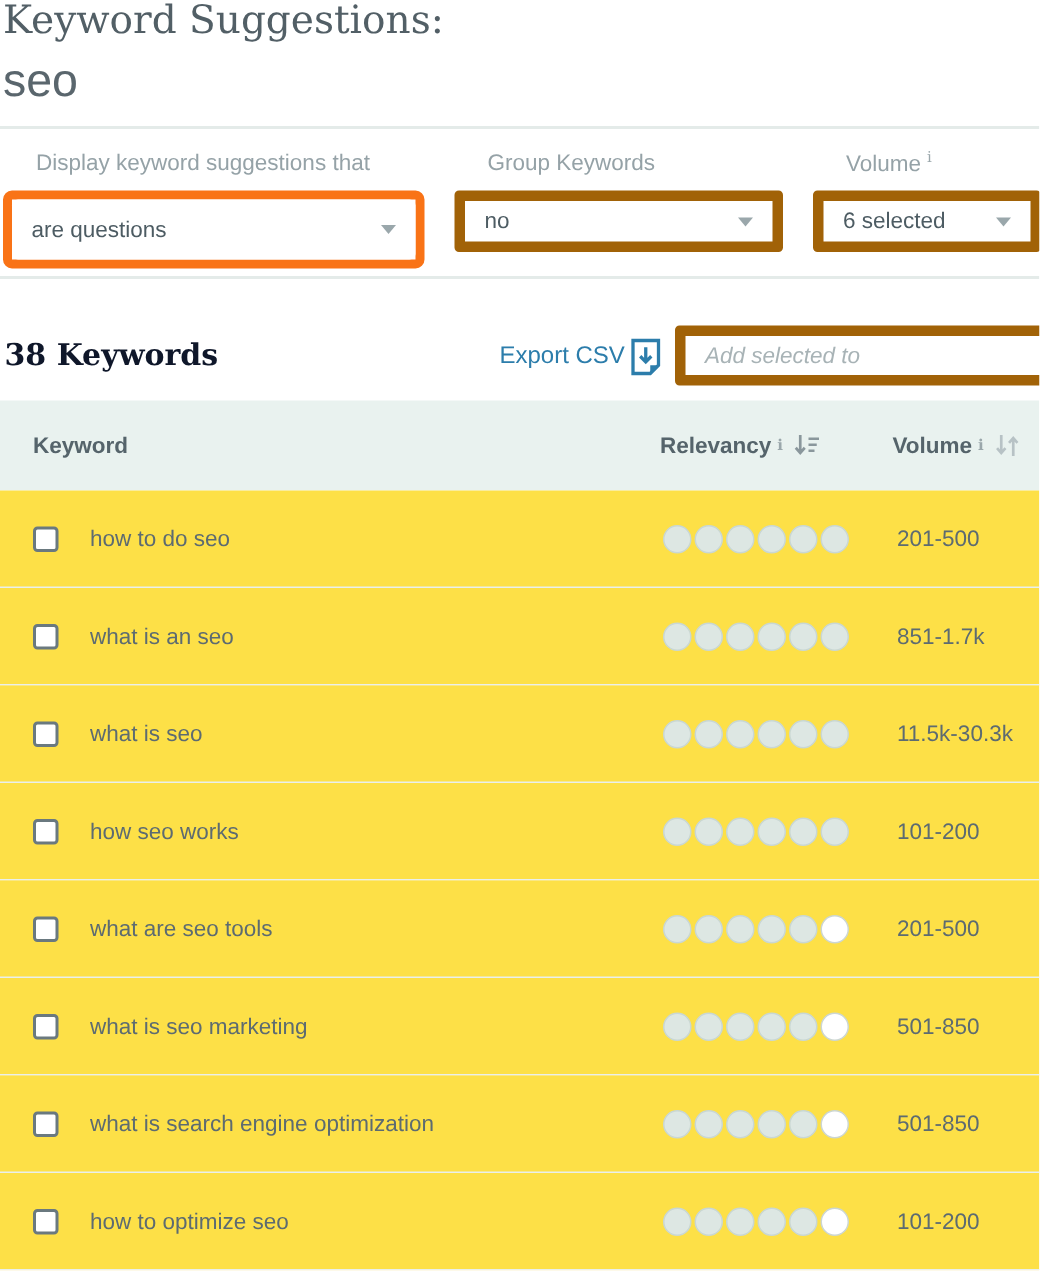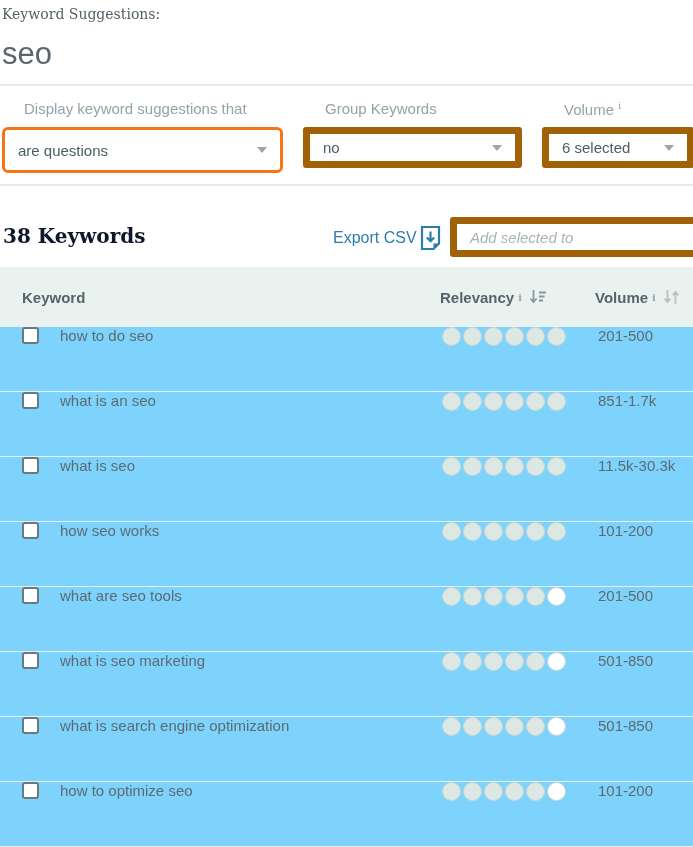--- a/index.html
+++ b/index.html
@@ -9,21 +9,21 @@
     width: 693px;
     height: 847px;
     background: #fff;
     font-family: "Liberation Sans", sans-serif;
     overflow: hidden;
   }
   
   .hero { position: absolute; left: 2px; top: 0; }
   .page-title {
     font-family: "DejaVu Serif", serif;
-    font-size: 14px; font-weight: 500; color: #525f66; line-height: 28px;
+    font-size: 26px; font-weight: 500; color: #525f66; line-height: 28px;
   }
   .query-term {
     font-family: "Liberation Sans", sans-serif;
     font-size: 31px; font-weight: 400; color: #5a666d; margin-top: 9px; line-height: 34px;
   }
   .divider { position: absolute; left: 0; width: 693px; height: 2px; background: #e4ebe9; }
   .divider-1 { top: 84px; }
   .divider-2 { top: 184px; }
 
   
@@ -31,21 +31,21 @@
   .fg-1 { left: 2px;   width: 281px; }
   .fg-2 { left: 303px; width: 219px; }
   .fg-3 { left: 542px; width: 152px; }
   .filter-label { font-size: 15px; color: #95a2a7; display: block; margin-bottom: 9px; height: 18px; margin-left: 22px; }
   .selectbox {
     height: 41px; background: #fff;
     border: 7px solid #a16207; border-radius: 3px;
     display: flex; align-items: center; justify-content: space-between;
     padding: 0 13px; font-size: 15px; color: #4d5c63; cursor: pointer;
   }
-  .red-ring { border: 3px solid #f97316; border-radius: 6px; background:#fff; }
+  .red-ring { border: 6px solid #f97316; border-radius: 6px; background:#fff; }
   .red-ring .selectbox { border: none; height: 40px; border-radius: 4px; }
   .chevron {
     width: 0; height: 0;
     border-left: 5px solid transparent; border-right: 5px solid transparent;
     border-top: 6px solid #9aa7ab;
   }
   .sup-i {
     font-family: "DejaVu Serif", serif;
     font-size: 10px; color: #9aa7ab; vertical-align: 6px; margin-left: 4px;
   }
@@ -67,21 +67,21 @@
   .table { position: absolute; top: 267px; left: 0; width: 693px; }
   .thead {
     height: 60px; background: #e9f2ef;
     display: flex; align-items: center;
     font-size: 15px; font-weight: 700; color: #55646b;
   }
   .c-kw  { flex: 1; padding-left: 22px; display: flex; align-items: center; }
   .c-rel { width: 155px; display: flex; align-items: center; }
   .c-vol { width: 98px;  display: flex; align-items: center; }
   .sort-icon { margin-left: 7px; display: inline-flex; cursor: pointer; }
-  .row { height: 65px; display: flex; align-items: flex-start; border-bottom: 1px solid #e9efec; background: #7dd3fc; }
+  .row { height: 65px; display: flex; align-items: center; border-bottom: 1px solid #e9efec; background: #fde047; }
   .checkbox {
     width: 17px; height: 17px; border: 2px solid #6a797f; border-radius: 3px;
     background: #fff; cursor: pointer; flex: none;
   }
   .kw-label { margin-left: 21px; font-size: 15px; color: #5d6b71; }
   .dots { display: flex; gap: 2px; margin-left: 2px; }
   .dot { width: 19px; height: 19px; border-radius: 50%; background: #fff; border: 1px solid #ccd6d2; }
   .dot.filled { background: #dde7e3; border-color: #c9d7d3; }
   .vol-value { font-size: 15px; color: #5d6b71; padding-left: 3px; }
 </style>

